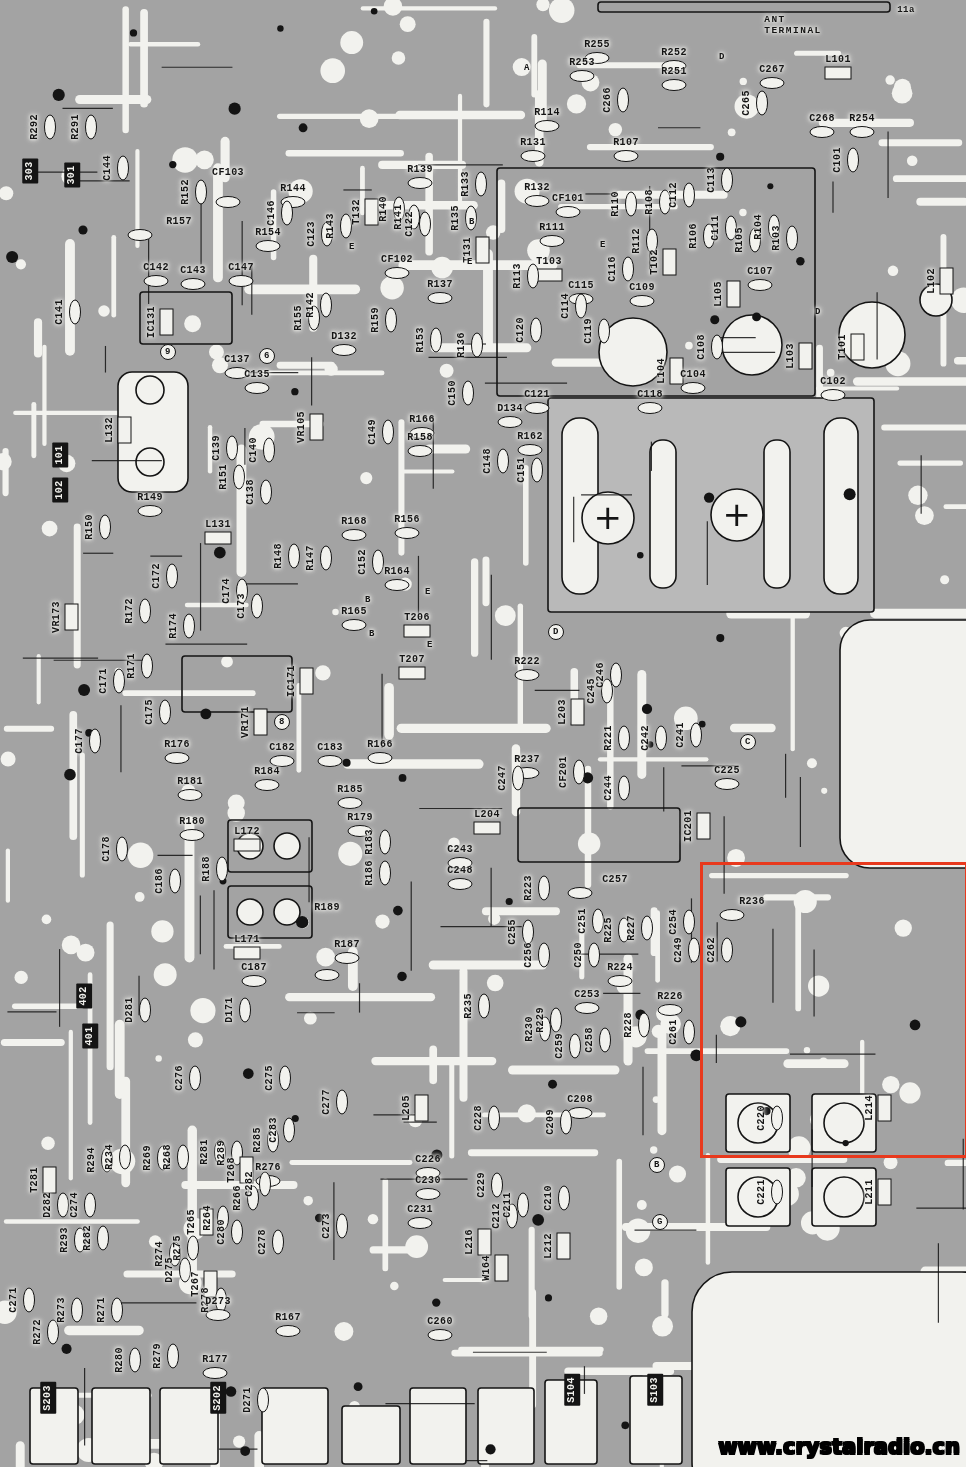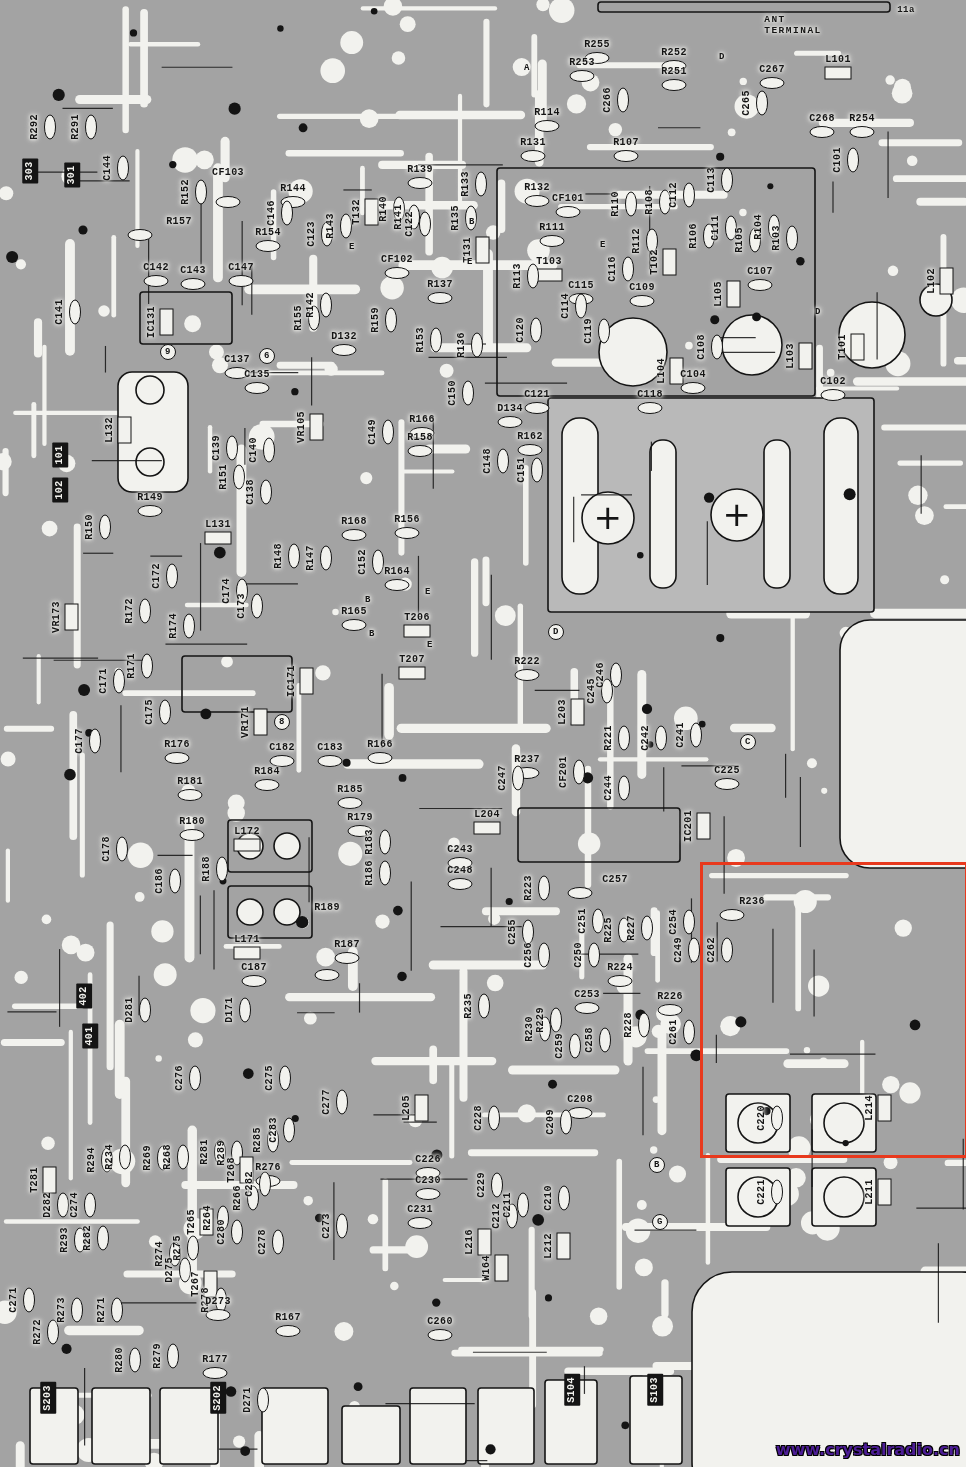--- a/index.html
+++ b/index.html
@@ -35,21 +35,21 @@
   #highlight-box{position:absolute;border:3px solid #e8391d;pointer-events:none;z-index:5;}
   .watermark{
     position:absolute;right:6px;bottom:8px;text-align:right;z-index:10;
     font-family:"DejaVu Sans",sans-serif;
   }
   .wm-title{
     font-size:40px;font-weight:900;color:#ffffff;letter-spacing:2px;line-height:1.05;
     text-shadow:-2px -2px 0 #000,2px -2px 0 #000,-2px 2px 0 #000,2px 2px 0 #000,0 0 6px rgba(0,0,0,.7);
   }
   .wm-url{
-    font-size:16px;font-weight:700;color:#4c1d95;margin-top:18px;
+    font-size:21px;font-weight:700;color:#000000;margin-top:18px;
     text-shadow:-1px -1px 0 #000,1px -1px 0 #000,-1px 1px 0 #000,1px 1px 0 #000;
   }
 </style>
 </head>
 <body>
 
 <div id="stage">
   <svg id="artwork" width="966" height="1467" viewBox="0 0 966 1467">
       <rect x="0" y="0" width="966" height="1467" fill="#a3a3a3"></rect>
       <line x1="70.80294886697084" y1="1031.9053891031072" x2="70.80294886697084" y2="1178.3713130475953" stroke="#f2f2ee" stroke-width="4.24578385706991" stroke-linecap="round"></line>

